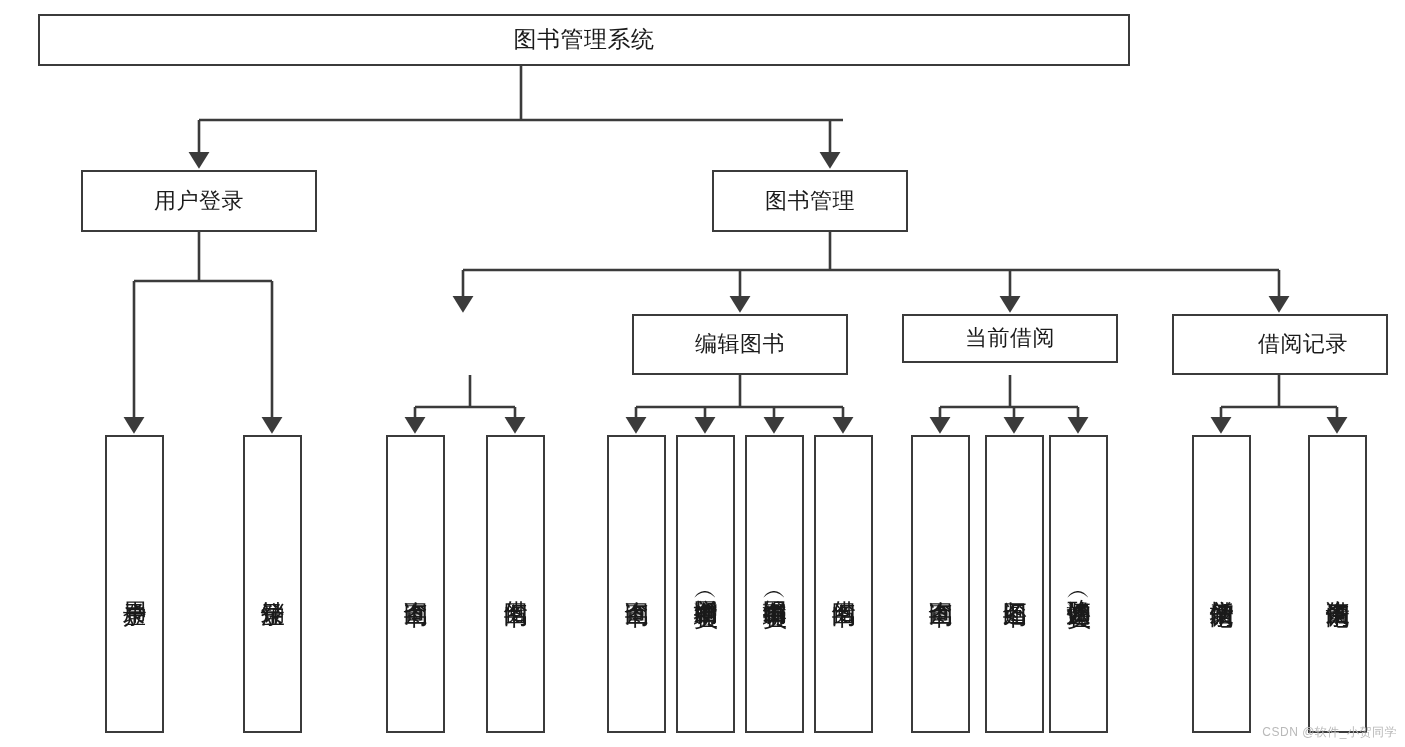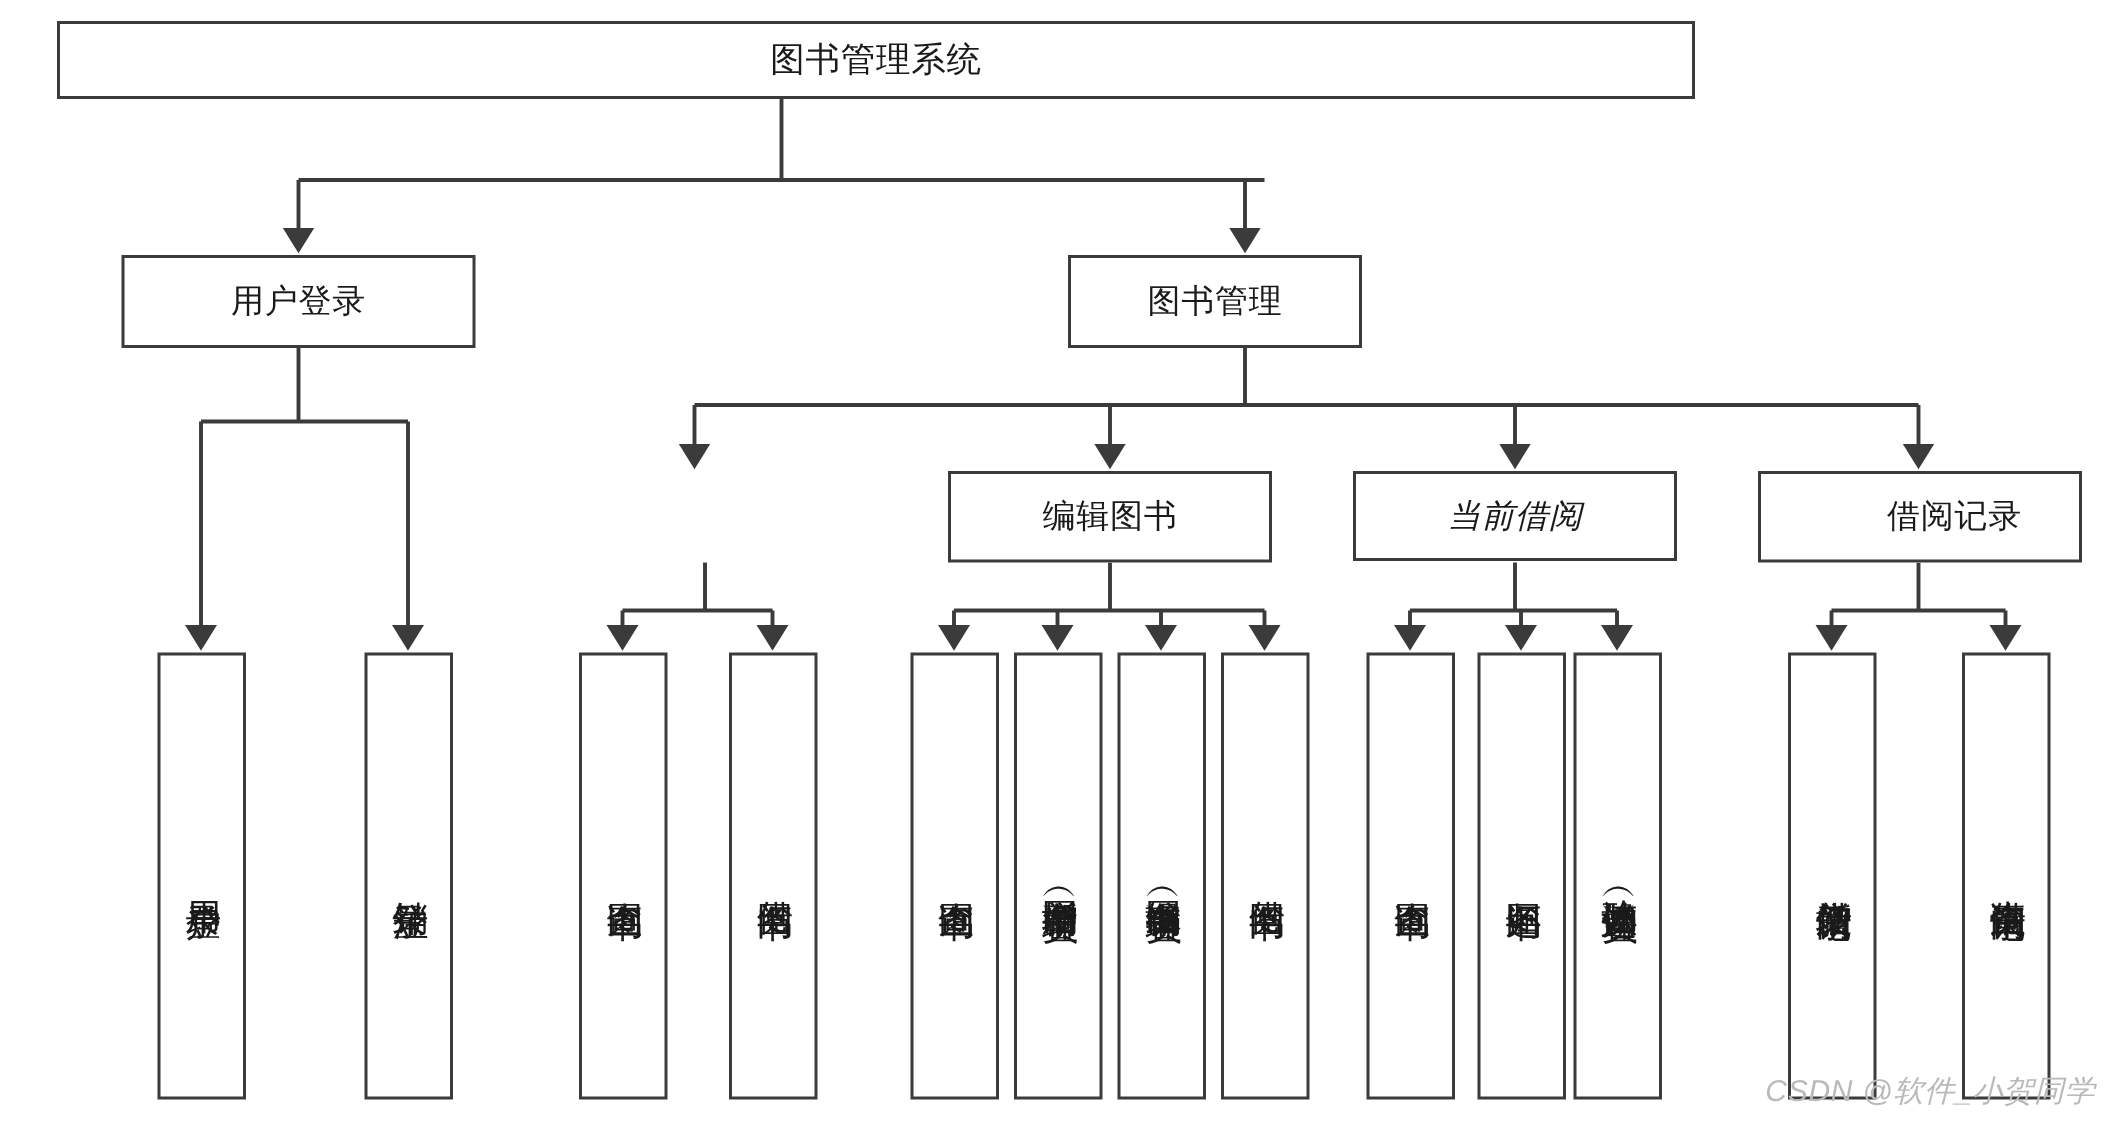--- a/index.html
+++ b/index.html
@@ -58,25 +58,24 @@
     font-size: 24px;
     line-height: 1.02;
     letter-spacing: 1px;
     white-space: nowrap;
     max-height: 100%;
   }
   #watermark {
     position: absolute;
     right: 8px;
     bottom: 6px;
-    font-size: 20px;
+    font-size: 12px;
     color: #b9b9b9;
     letter-spacing: 0.5px;
     white-space: nowrap;
-    font-style: italic;
   }
 </style>
 </head>
 <body>
 
 <div id="canvas">
 
   <svg id="wires" viewBox="0 0 1405 747" width="1405" height="747" xmlns="http://www.w3.org/2000/svg">
     <defs>
       <marker id="arrowhead" markerWidth="9" markerHeight="9" refX="3.2" refY="4.5" orient="auto" markerUnits="strokeWidth">
@@ -134,21 +133,21 @@
   <div class="node h" style="left: 81px; top: 170px; width: 236px; height: 62px;">
     <span class="lbl">用户登录</span>
   </div>
   <div class="node h" style="left: 712px; top: 170px; width: 196px; height: 62px;">
     <span class="lbl">图书管理</span>
   </div>
 
   <div class="node h" style="left: 632px; top: 314px; width: 216px; height: 61px;">
     <span class="lbl">编辑图书</span>
   </div>
-  <div class="node h" style="left: 902px; top: 314px; width: 216px; height: 60px; font-style: italic;">
+  <div class="node h" style="left: 902px; top: 314px; width: 216px; height: 49px;">
     <span class="lbl">当前借阅</span>
   </div>
   <div class="node h" style="left: 1172px; top: 314px; width: 216px; height: 61px; padding-left: 46px;">
     <span class="lbl">借阅记录</span>
   </div>
 
   <div class="node v" style="left: 105px; top: 435px; width: 59px; height: 298px;">
     <span class="lbl">用户登录</span>
   </div>
   <div class="node v" style="left: 243px; top: 435px; width: 59px; height: 298px;">

